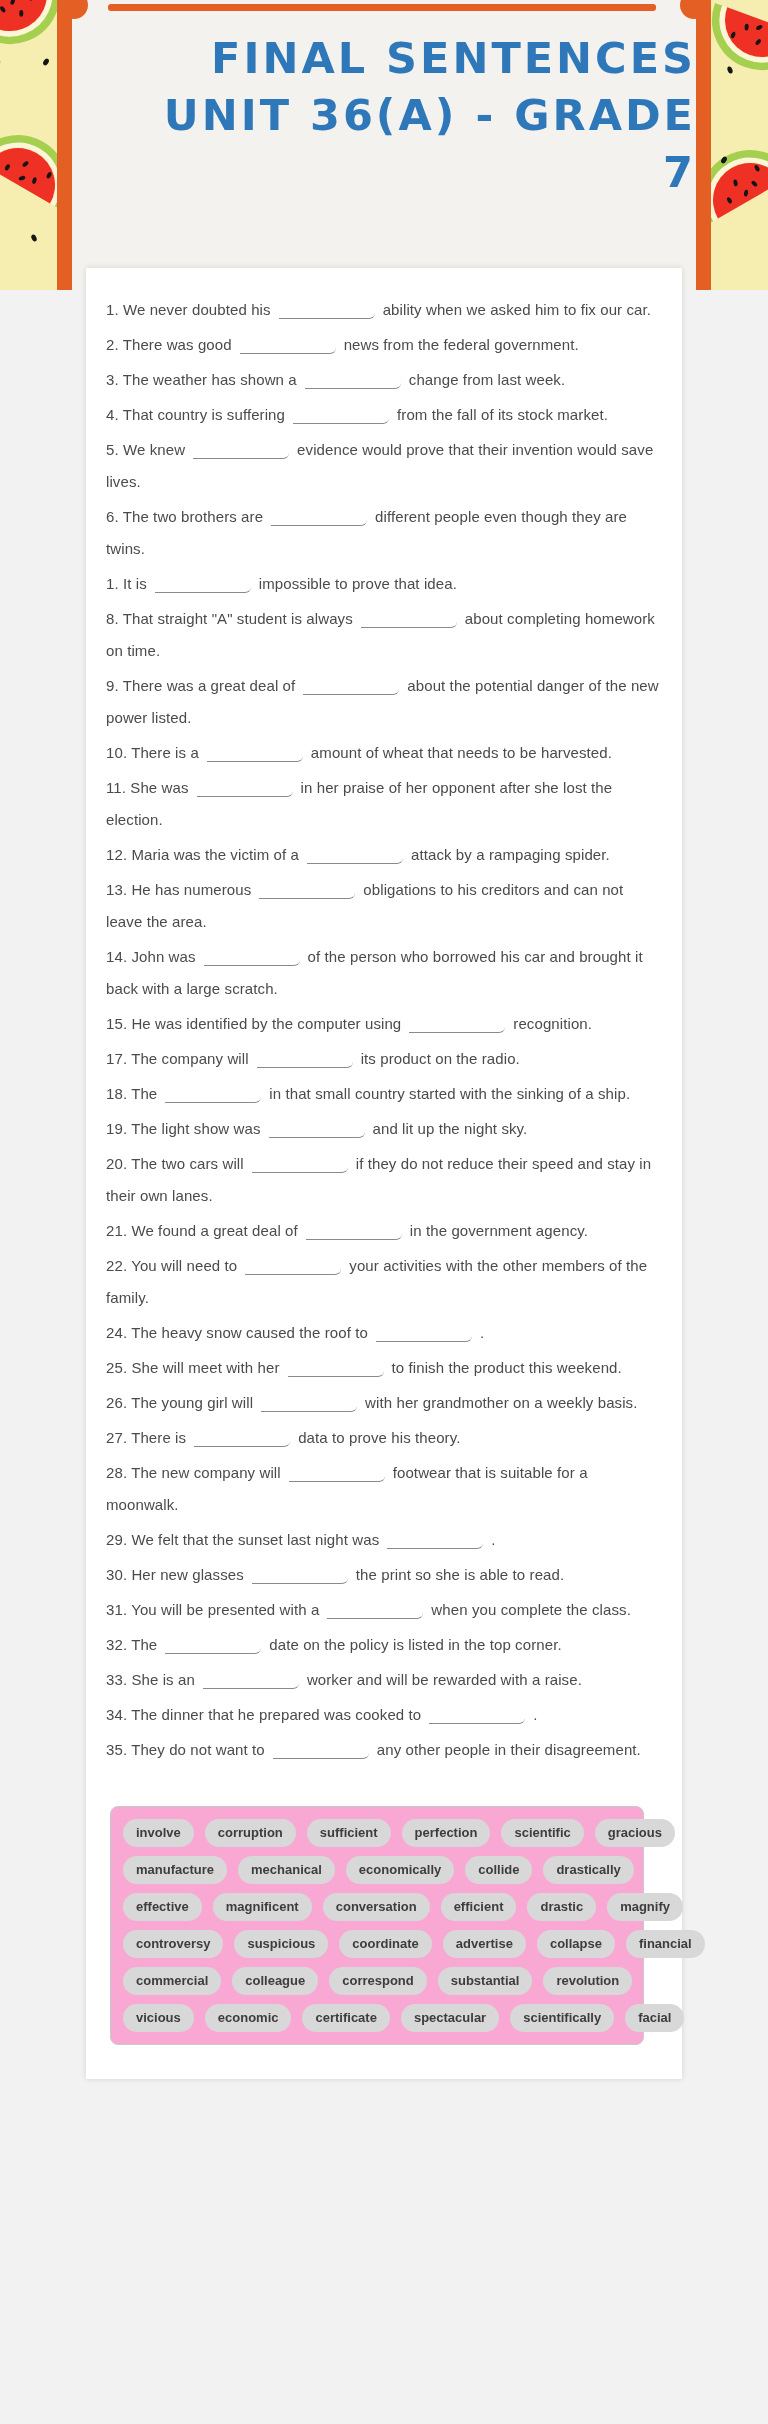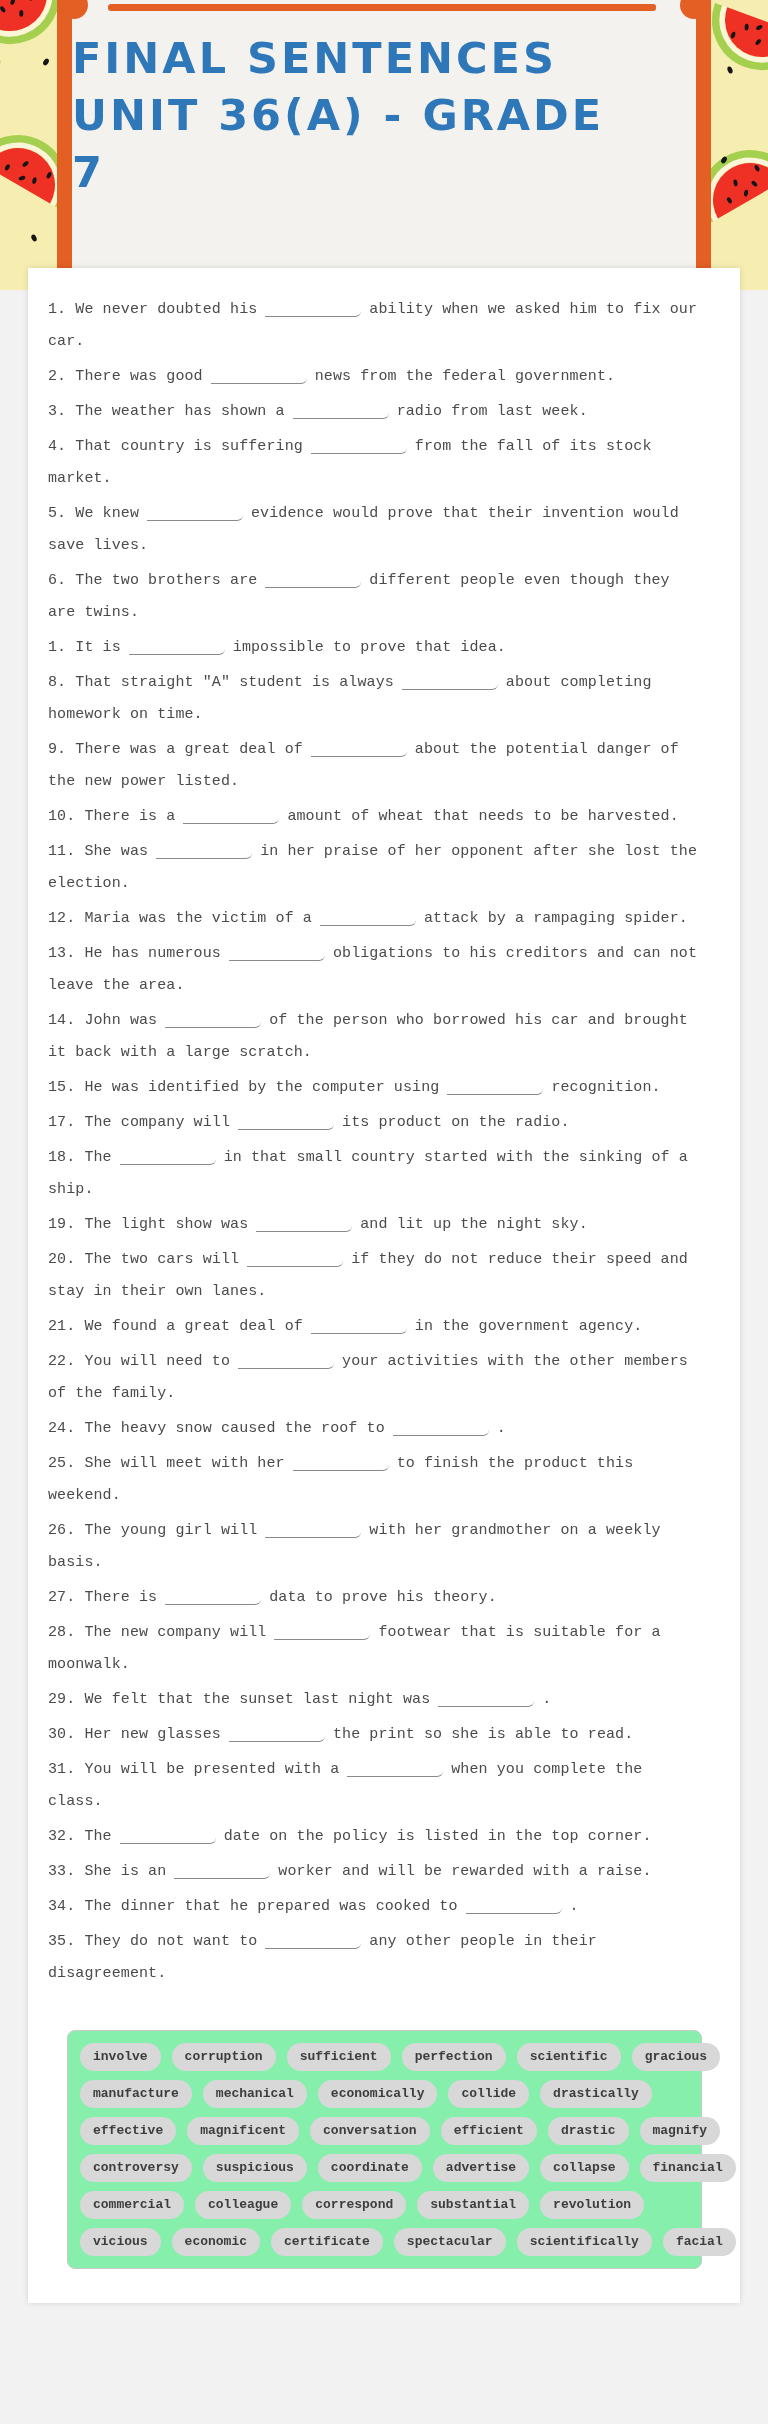--- a/index.html
+++ b/index.html
@@ -16,43 +16,43 @@
   .wm-right{right:0;}
   .bar-v{position:absolute;top:0;width:15px;height:290px;background:#e35f24;}
   .bar-v.left{left:57px;}
   .bar-v.right{right:57px;}
   .bar-top{position:absolute;top:4px;left:108px;width:548px;height:7px;background:#e35f24;border-radius:3px;}
   .corner-dot{position:absolute;width:28px;height:28px;border-radius:50%;background:#e35f24;top:-9px;}
   .corner-dot.left{left:60px;}
   .corner-dot.right{right:60px;}
   .paper{position:absolute;left:72px;right:72px;top:0;bottom:0;background:#f4f2ef;}
   .title{
-    position:absolute;left:72px;right:72px;top:30px;text-align:left;
+    position:absolute;left:72px;right:72px;top:30px;text-align:right;
     color:#2e78b9;font-family:"DejaVu Sans",sans-serif;font-weight:bold;
     font-size:43px;line-height:57px;letter-spacing:3px;
   }
   
   .card{
-    position:relative;margin:-22px auto 0 auto;width:712px;
+    position:relative;margin:-22px auto 0 auto;width:596px;
     background:#ffffff;box-shadow:0 0 6px rgba(0,0,0,.13);
-    padding:26px 22px 34px 20px;box-sizing:border-box;font-family:Liberation Mono, monospace;
+    padding:26px 22px 34px 20px;box-sizing:border-box;
   }
   .sentence{
     margin:0 0 3px 0;font-size:15px;line-height:32px;color:#4b4b4b;
     letter-spacing:.1px;max-width:652px;
   }
   .blank{
     display:inline-block;width:96px;height:16px;margin:0 8px;
     border-bottom:1.4px solid #8a8a8a;border-bottom-right-radius:6px;
     vertical-align:-4px;
   }
   
   .word-bank{
-    margin:40px 16px 0 19px;border:1px solid #c9c9c9;border-radius:8px;
-    padding:12px 10px 10px 12px;background:#86efac;
+    margin:40px 16px 0 4px;border:1px solid #c9c9c9;border-radius:8px;
+    padding:12px 10px 10px 12px;background:#f9a8d4;
   }
   .chip-row{display:flex;flex-wrap:nowrap;gap:11px;margin-bottom:9px;}
   .chip-row:last-child{margin-bottom:2px;}
   .chip{
     background:#d8d8d8;color:#3d3d3d;border-radius:16px;
     padding:6px 13px;font-size:13px;font-weight:bold;white-space:nowrap;
     line-height:16px;
   }
 </style>
 </head>
@@ -115,21 +115,21 @@
     <div>FINAL SENTENCES</div>
     <div>UNIT 36(A) - GRADE</div>
     <div>7</div>
   </div>
 </div>
 
 <div class="card">
   <div>
       <p class="sentence"><span>1. We never doubted his</span><span class="blank"></span><span>ability when we asked him to fix our car.</span></p>
       <p class="sentence"><span>2. There was good</span><span class="blank"></span><span>news from the federal government.</span></p>
-      <p class="sentence"><span>3. The weather has shown a</span><span class="blank"></span><span>radio from last week.</span></p>
+      <p class="sentence"><span>3. The weather has shown a</span><span class="blank"></span><span>change from last week.</span></p>
       <p class="sentence"><span>4. That country is suffering</span><span class="blank"></span><span>from the fall of its stock market.</span></p>
       <p class="sentence"><span>5. We knew</span><span class="blank"></span><span>evidence would prove that their invention would save lives.</span></p>
       <p class="sentence"><span>6. The two brothers are</span><span class="blank"></span><span>different people even though they are twins.</span></p>
       <p class="sentence"><span>1. It is</span><span class="blank"></span><span>impossible to prove that idea.</span></p>
       <p class="sentence"><span>8. That straight "A" student is always</span><span class="blank"></span><span>about completing homework on time.</span></p>
       <p class="sentence"><span>9. There was a great deal of</span><span class="blank"></span><span>about the potential danger of the new power listed.</span></p>
       <p class="sentence"><span>10. There is a</span><span class="blank"></span><span>amount of wheat that needs to be harvested.</span></p>
       <p class="sentence"><span>11. She was</span><span class="blank"></span><span>in her praise of her opponent after she lost the election.</span></p>
       <p class="sentence"><span>12. Maria was the victim of a</span><span class="blank"></span><span>attack by a rampaging spider.</span></p>
       <p class="sentence"><span>13. He has numerous</span><span class="blank"></span><span>obligations to his creditors and can not leave the area.</span></p>

